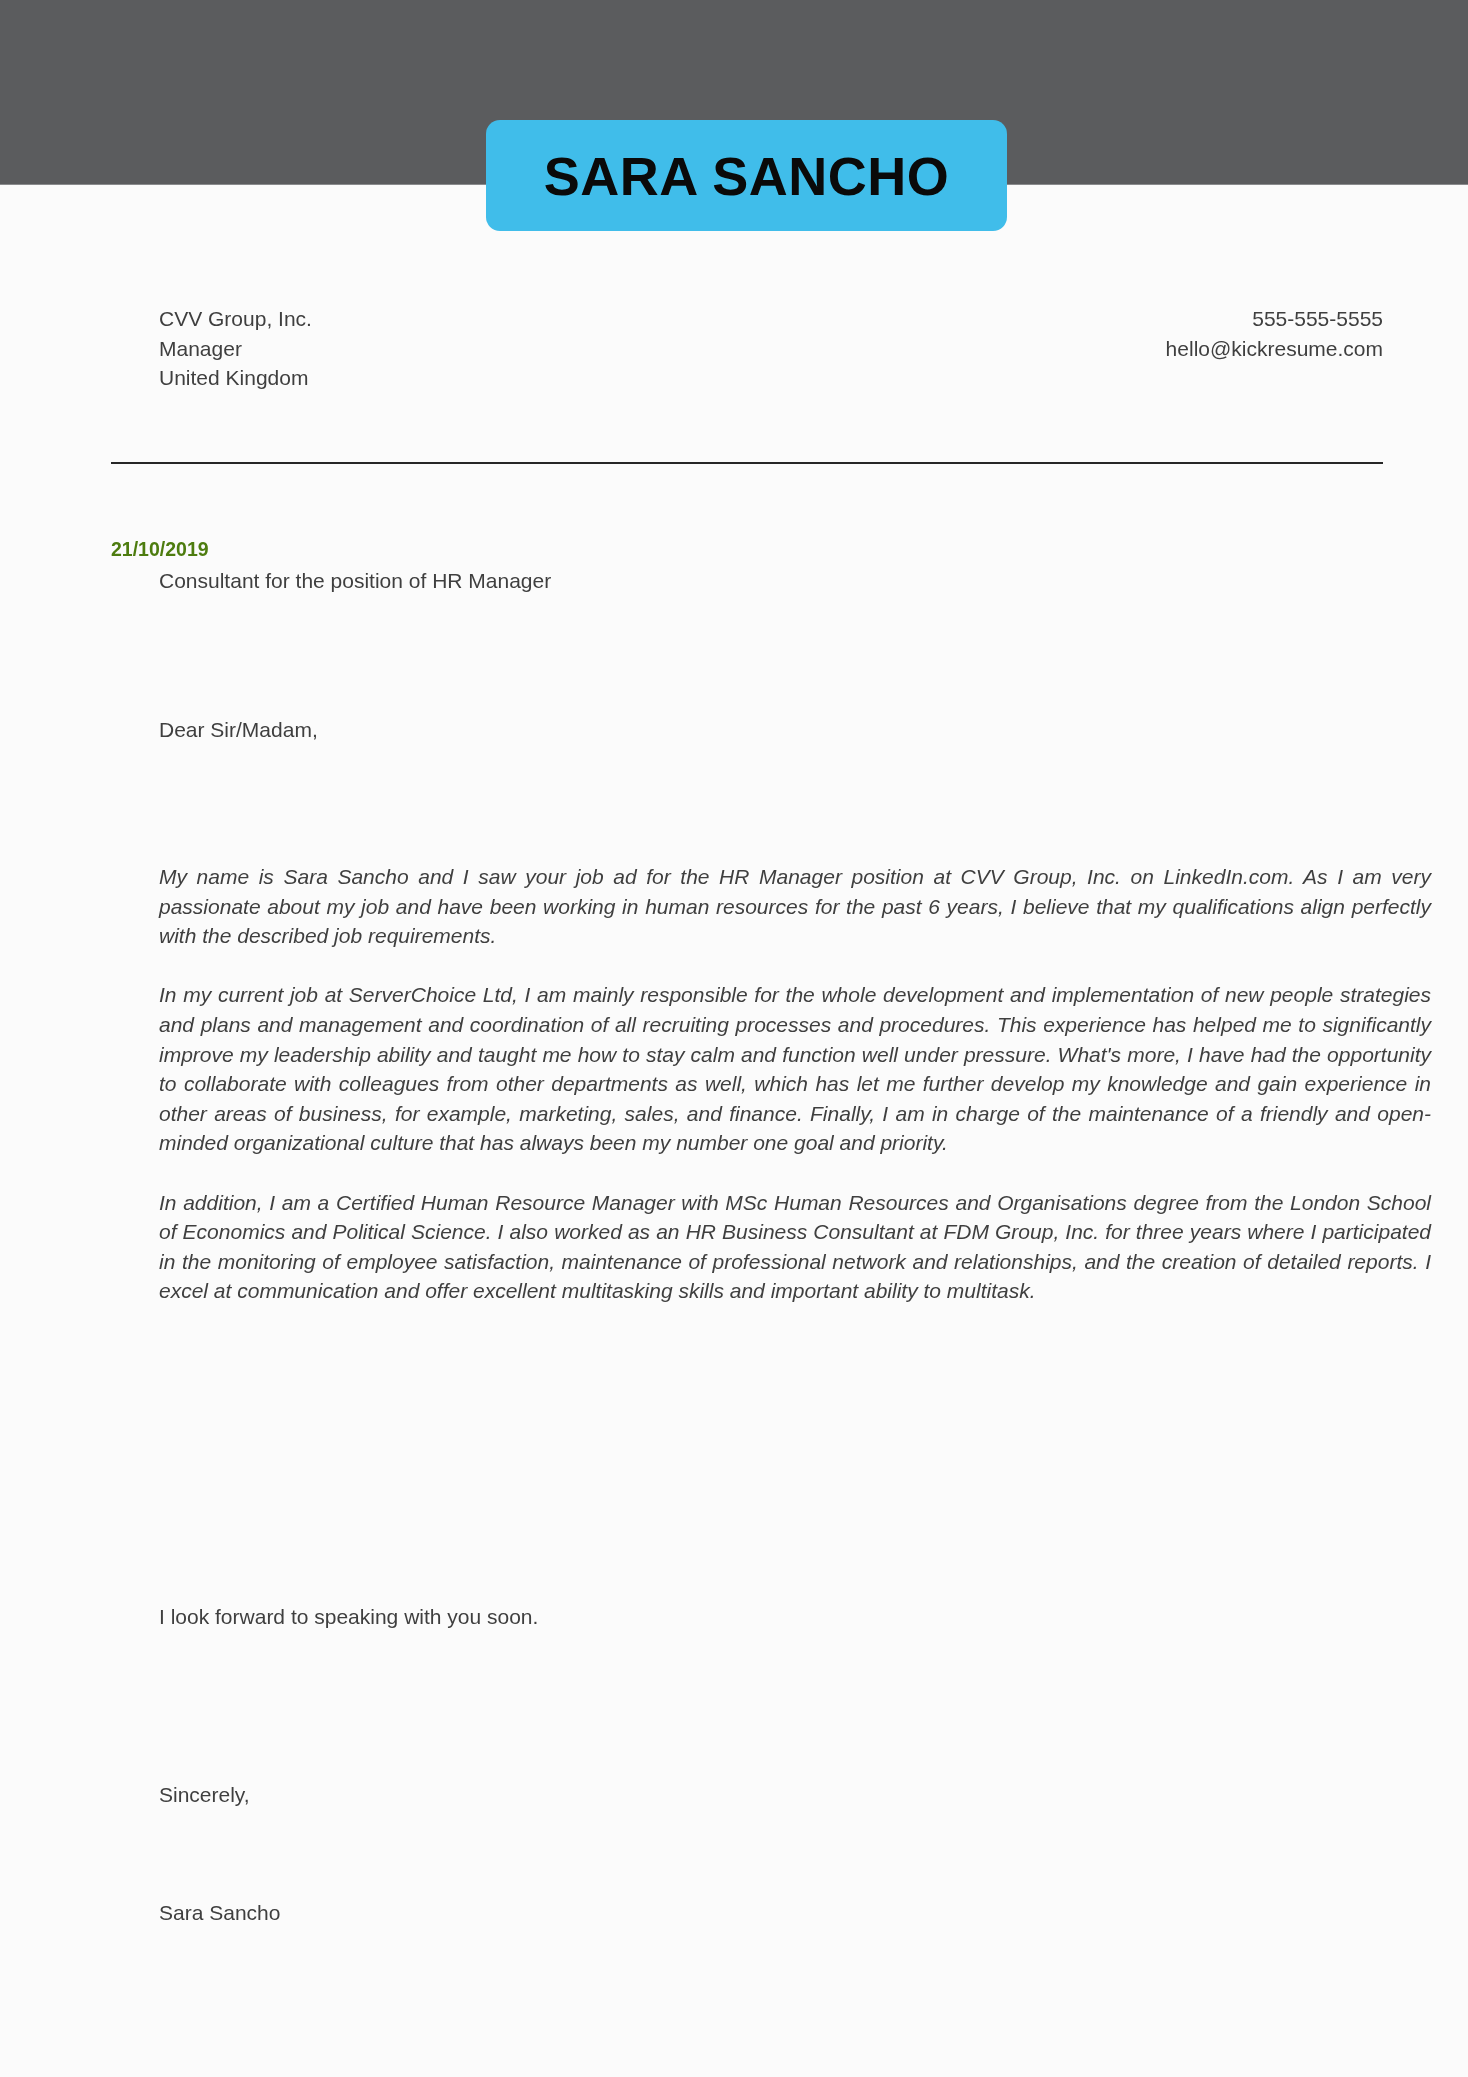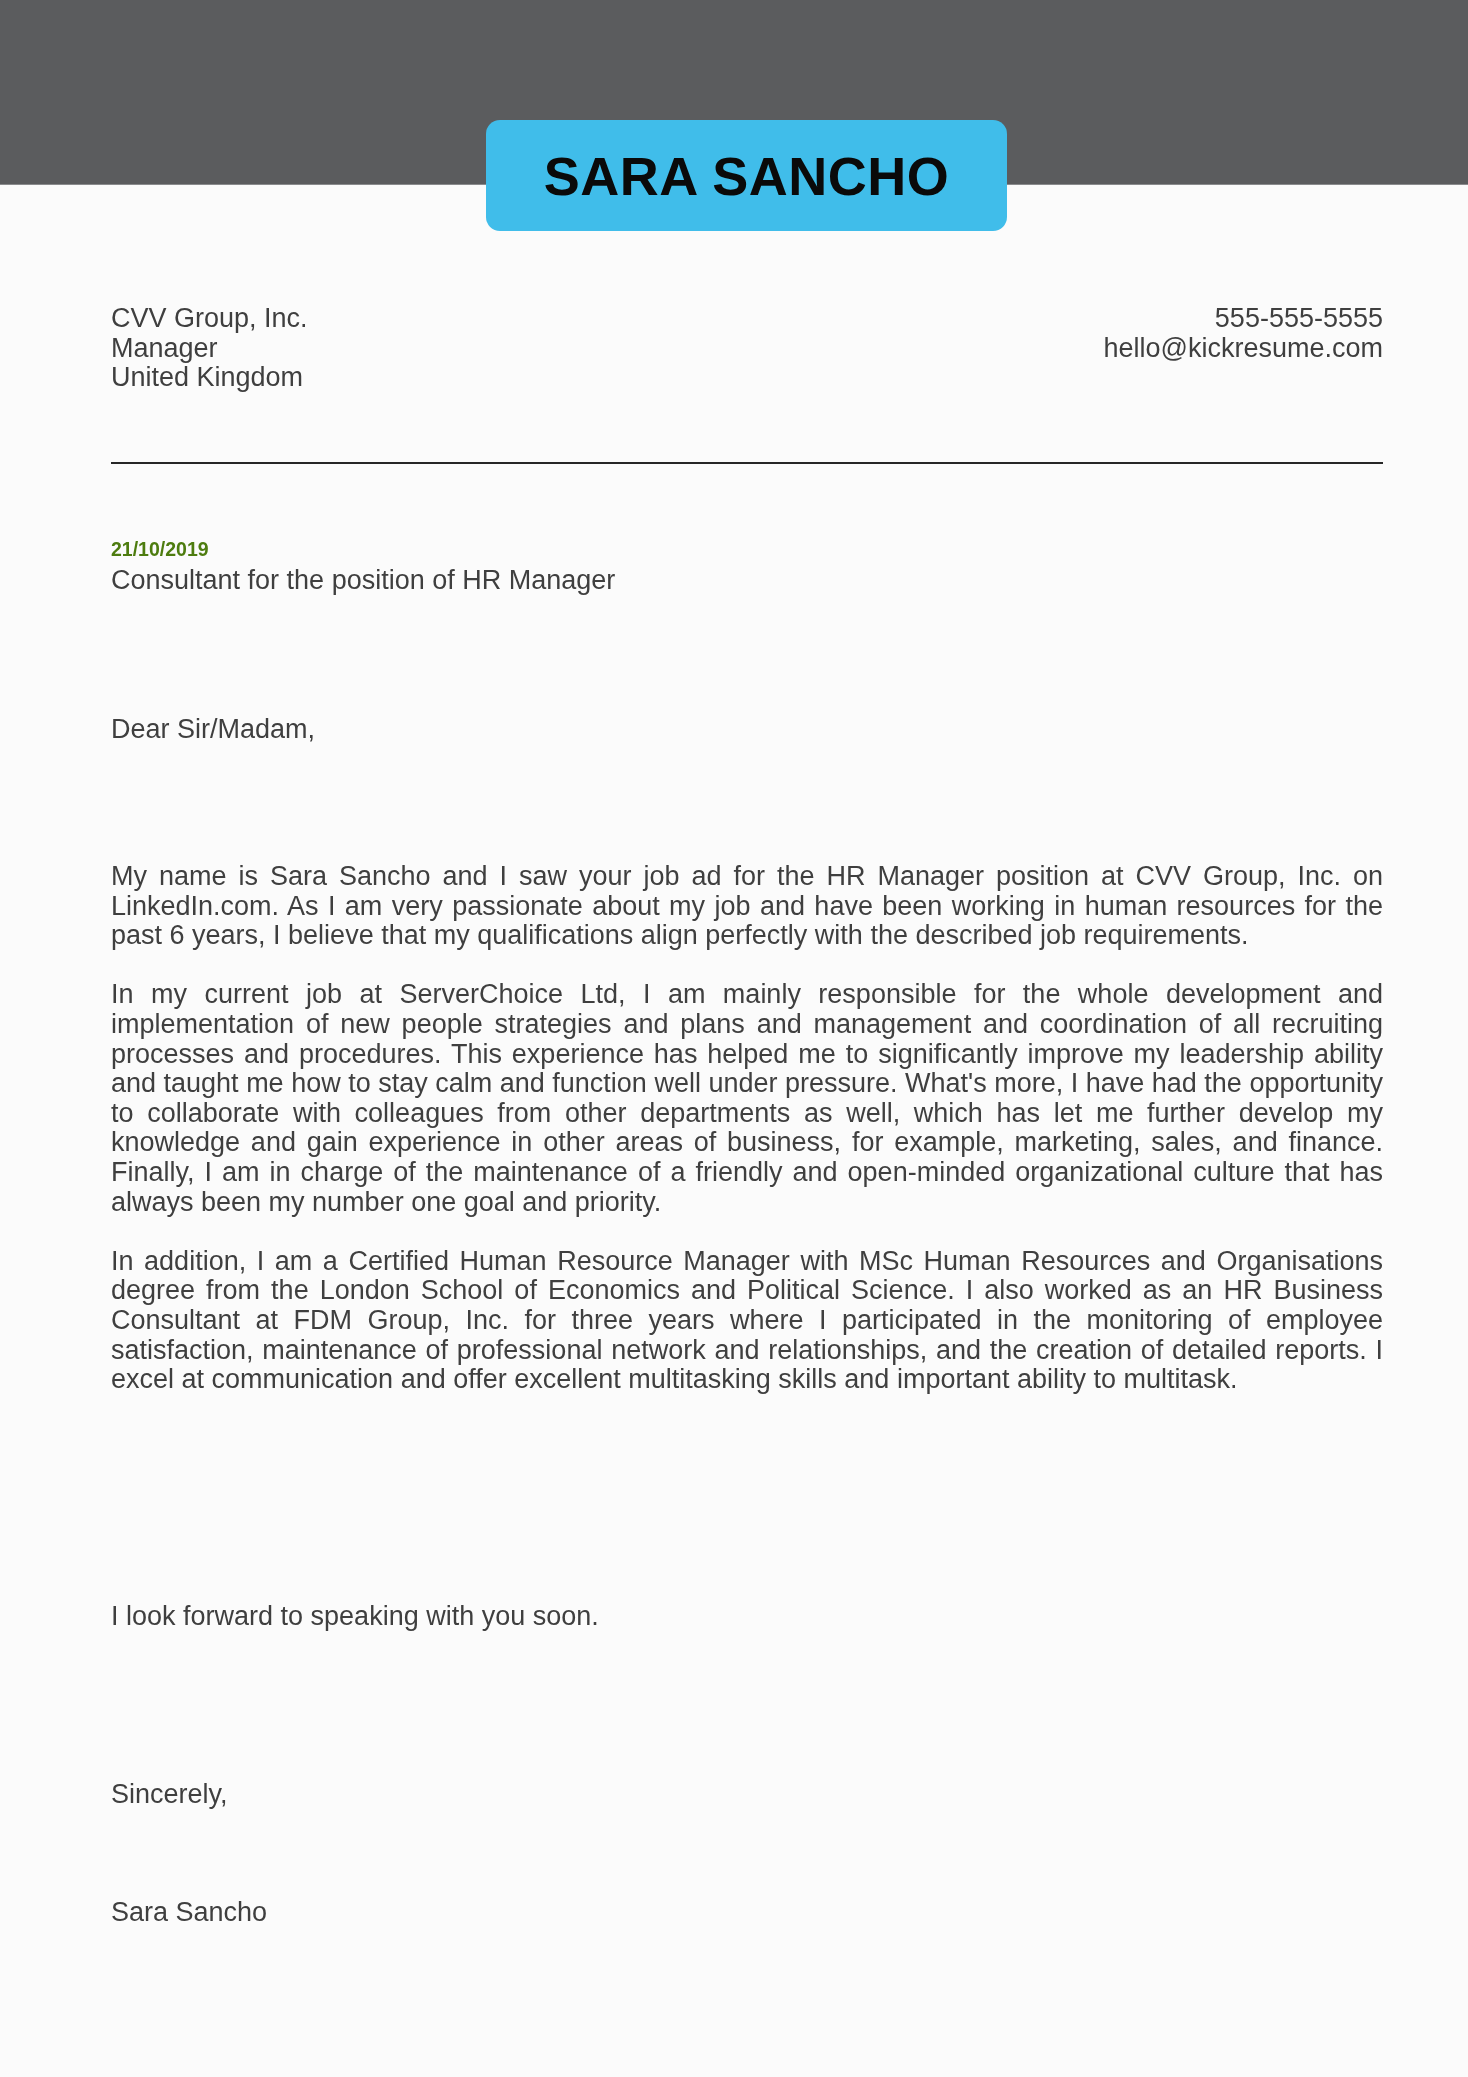--- a/index.html
+++ b/index.html
@@ -17,38 +17,38 @@
   .name-box {
     position: absolute; left: 486px; top: 120px; width: 521px; height: 111px;
     background: #40bdea; border-radius: 14px;
     display: flex; align-items: center; justify-content: center;
   }
   .name-box h1 {
     margin: 0; font-size: 54px; font-weight: bold; color: #0a0a0a;
     letter-spacing: 0.5px;
     font-family: "Liberation Sans", "DejaVu Sans", sans-serif;
   }
-  .text { font-size: 27px; line-height: 29.6px; }
+  .text { font-size: 21px; line-height: 29.6px; margin-left: 48px; }
   .recipient { position: absolute; left: 111px; top: 304px; }
   .contact { position: absolute; right: 85px; top: 304px; text-align: right; }
   .divider {
     position: absolute; left: 111px; top: 462px; width: 1272px; height: 2px;
     background: #262626;
   }
   .date {
     position: absolute; left: 111px; top: 538px;
     font-size: 19.5px; font-weight: bold; color: #4d7c0f;
   }
   .subject { position: absolute; left: 111px; top: 566px; }
   .salutation { position: absolute; left: 111px; top: 715px; }
   .body-wrap {
     position: absolute; left: 111px; top: 862px; width: 1272px;
   }
   .body-wrap p {
-    margin: 0 0 29.6px 0; text-align: justify;
+    margin: 0 0 29.6px 0; text-align: justify; font-style: italic;
   }
   .closing { position: absolute; left: 111px; top: 1602px; }
   .signoff { position: absolute; left: 111px; top: 1780px; }
   .signature { position: absolute; left: 111px; top: 1898px; }
 </style>
 </head>
 <body>
 
 <div class="header-band"></div>
 <div class="name-box">

